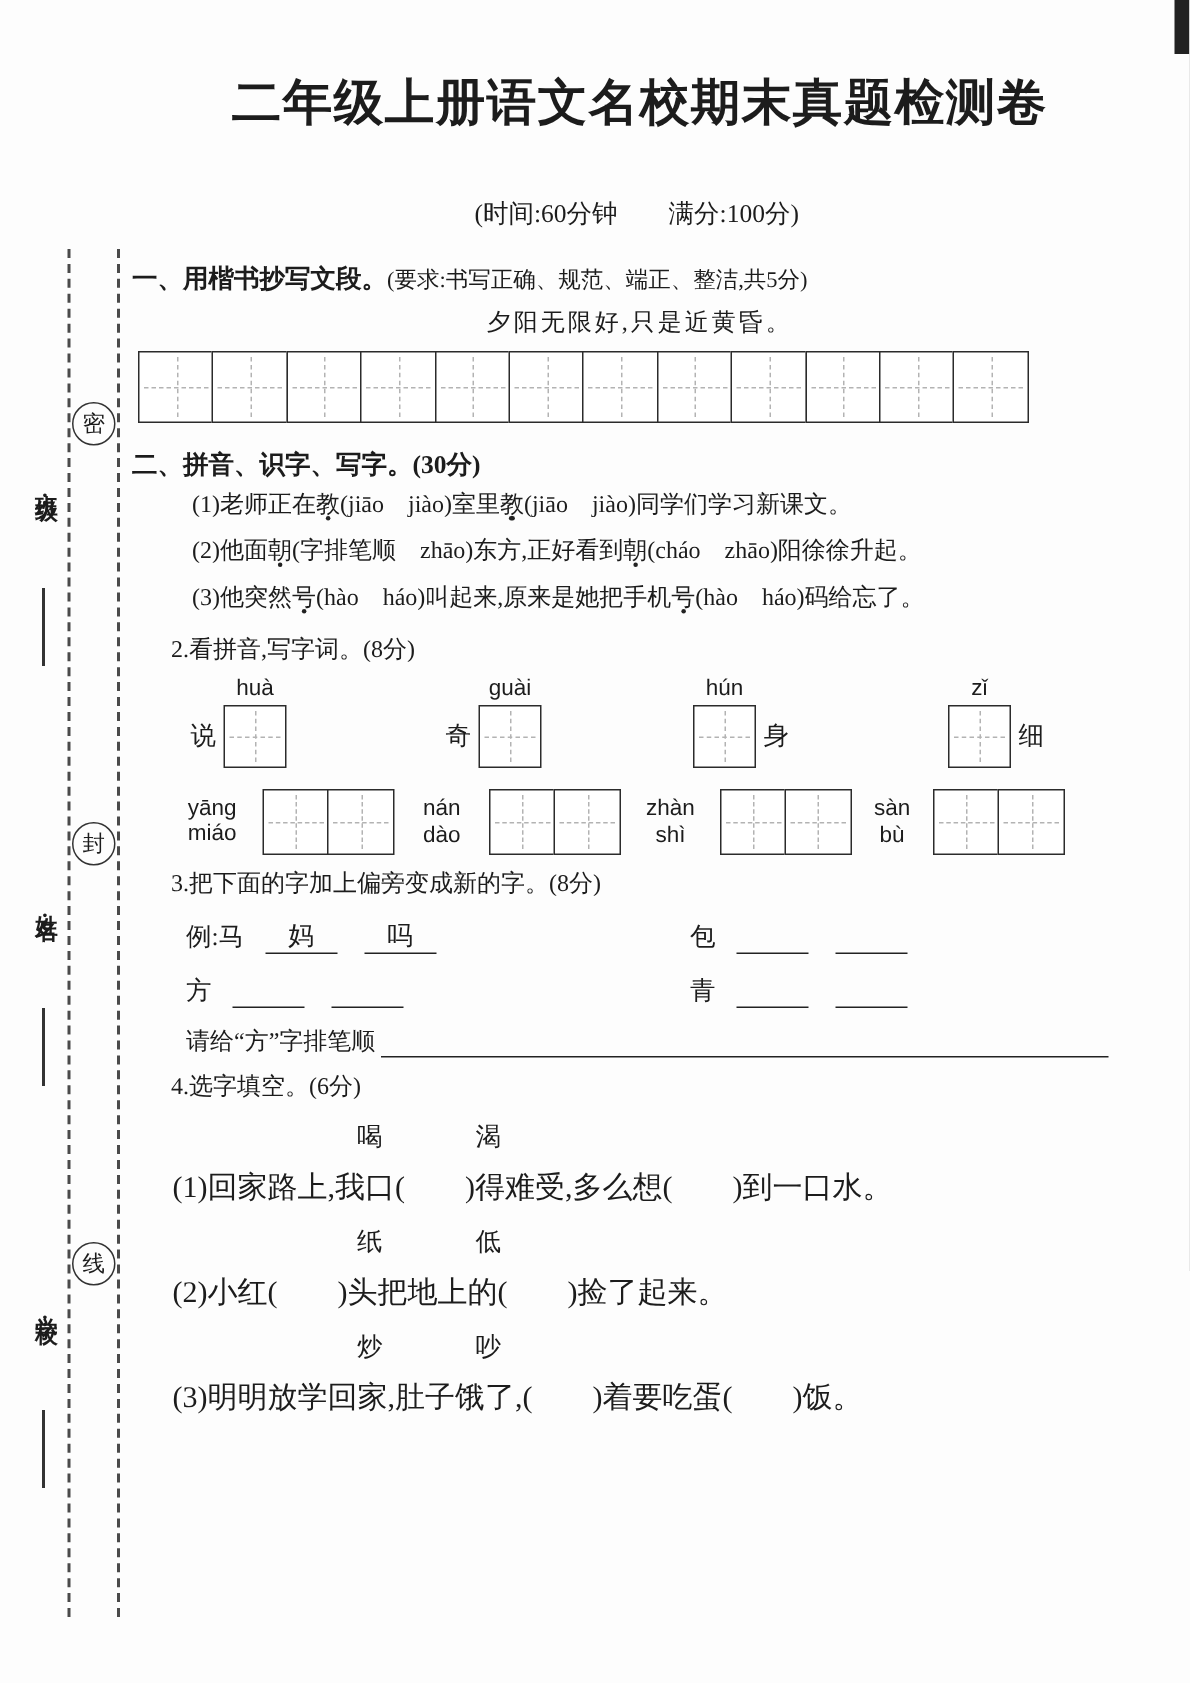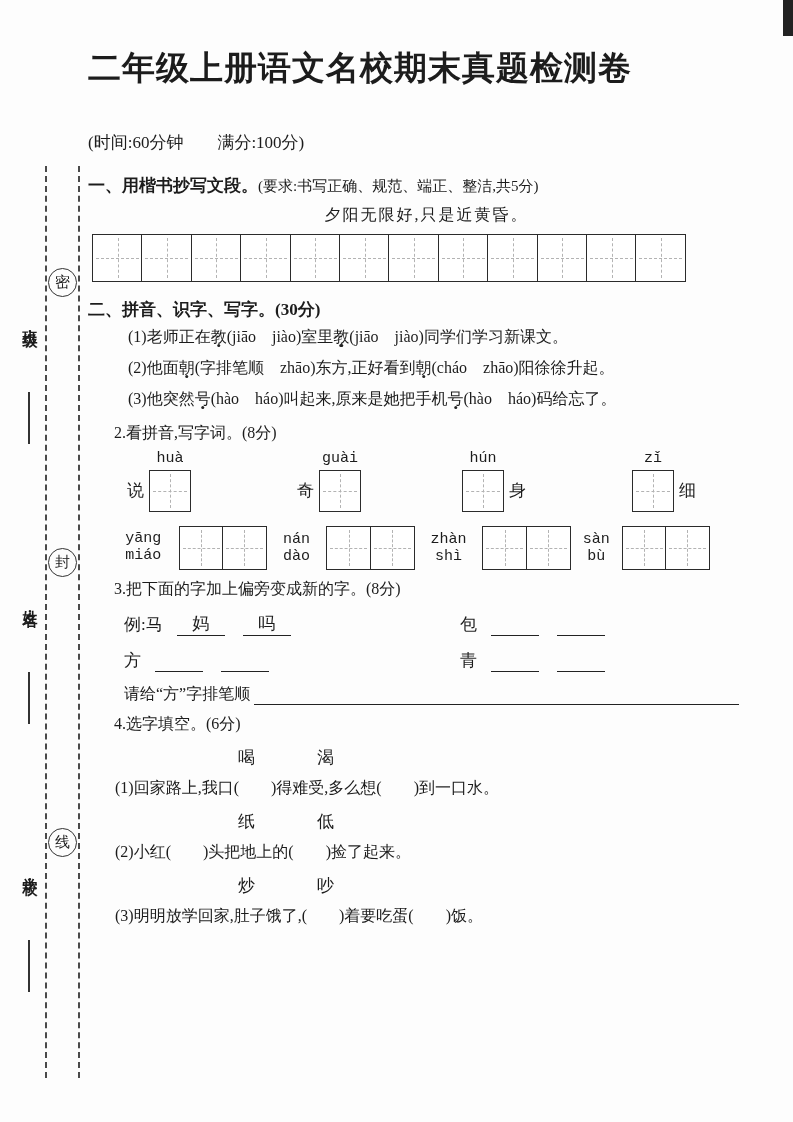--- a/index.html
+++ b/index.html
@@ -19,24 +19,24 @@
     position:absolute;left:20px;writing-mode:vertical-rl;text-orientation:upright;
     font-size:15px;font-weight:600;letter-spacing:3px;
   }
   .l1{top:318px;} .l2{top:598px;} .l3{top:866px;}
   .v-blank{position:absolute;left:28px;width:1.5px;height:52px;background:#333;}
   .b1{top:392px;} .b2{top:672px;} .b3{top:940px;}
   .corner-mark{position:absolute;right:0;top:0;width:10px;height:36px;background:#222;}
   
   .content{position:absolute;left:88px;top:0;width:677px;}
   .title{
-    margin-top:46px;font-family:"Liberation Sans","DejaVu Sans",sans-serif;
+    margin-top:46px;text-align:center;font-family:"Liberation Sans","DejaVu Sans",sans-serif;
     font-weight:900;font-size:33px;letter-spacing:1px;
   }
-  .meta{text-align:left;margin-top:40px;font-size:17px;padding-right:4px;}
+  .meta{text-align:center;margin-top:40px;font-size:17px;padding-right:4px;}
   table.score-table{width:100%;border-collapse:collapse;margin-top:10px;font-size:16px;}
   table.score-table td{border:1.3px solid #222;height:27px;text-align:center;}
   table.score-table td:first-child{width:78px;}
   table.score-table td:last-child{width:94px;}
   .sec-head{margin-top:20px;font-size:17px;}
   .sec-head .hd{font-weight:700;}
   .sec-head .req{font-size:15px;}
   .copy-sentence{text-align:center;margin-top:8px;font-size:16px;letter-spacing:2px;}
   
   .tian{border:1.6px solid #2b2b2b;position:relative;box-sizing:border-box;background:#fff;}
@@ -46,42 +46,42 @@
   .copy-grid{display:flex;margin-top:8px;margin-left:4px;}
   .copy-grid .tian{width:51px;height:48px;}
   .sec2-head{margin-top:16px;font-size:17px;font-weight:700;}
   .q-prompt{margin-top:9px;font-size:16px;padding-left:26px;}
   .q1-line{padding-left:40px;font-size:16px;line-height:31px;}
   .dotted{position:relative;}
   .dotted::after{
     content:"";position:absolute;width:3.5px;height:3.5px;background:#222;border-radius:50%;
     left:50%;bottom:-2px;transform:translateX(-50%);
   }
-  .pinyin{font-family:Liberation Mono, monospace;font-size:15px;text-align:center;margin-bottom:3px;}
+  .pinyin{font-family:Liberation Sans, sans-serif;font-size:15px;text-align:center;margin-bottom:3px;}
   .q2-row1{display:flex;justify-content:space-between;padding:6px 64px 0 34px;}
   .q2-group{display:flex;align-items:flex-end;}
   .q2-col{display:flex;flex-direction:column;align-items:center;}
   .q2-group .qchar{font-size:17px;margin:0 5px 10px 5px;}
   .q2-row1 .tian{width:42px;height:42px;}
   .q2-row2{display:flex;justify-content:space-between;padding:14px 55px 0 20px;}
   .q2-wordgroup{display:flex;flex-direction:row;align-items:center;}
   .duo{display:flex;}
   .q2-row2 .tian{width:45px;height:44px;}
   .q3-row{display:flex;padding-left:36px;margin-top:13px;font-size:17px;align-items:flex-end;}
   .q3-cell{display:flex;align-items:flex-end;}
   .q3-cell.left{width:336px;}
   .q3-label{margin-right:14px;}
   .blank{
     display:inline-block;width:48px;border-bottom:1.3px solid #222;text-align:center;
     margin-right:18px;height:22px;line-height:22px;
   }
   .q3-stroke{display:flex;padding-left:36px;padding-right:26px;margin-top:12px;font-size:16px;align-items:flex-end;}
   .q3-stroke .long-blank{flex:1;border-bottom:1.3px solid #222;height:18px;margin-left:4px;}
   .q4-choices{padding-left:150px;margin-top:11px;font-size:17px;display:flex;gap:62px;}
-  .q4-sentence{padding-left:27px;margin-top:9px;font-size:16px;}
+  .q4-sentence{padding-left:27px;margin-top:9px;font-size:20px;}
 </style>
 </head>
 <body>
 
 <div class="page">
 
   <div class="corner-mark"></div>
 
   <div class="dash-line line1"></div>
   <div class="dash-line line2"></div>

